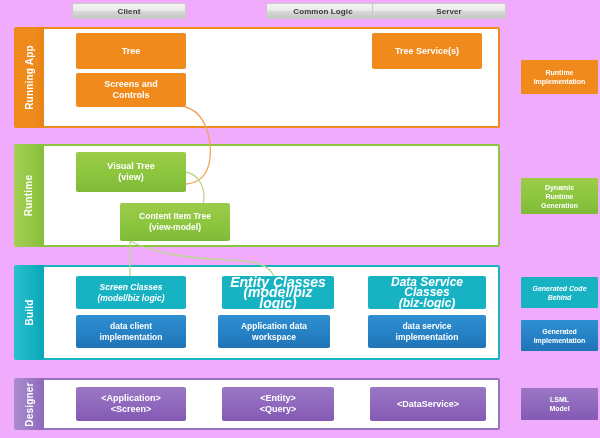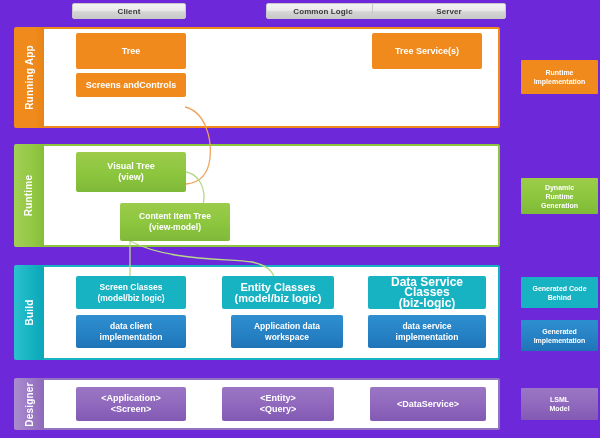--- a/index.html
+++ b/index.html
@@ -7,21 +7,21 @@
     padding: 0;
     background: #ffffff;
   }
   body {
     font-family: "Liberation Sans", sans-serif;
   }
   #canvas {
     position: relative;
     width: 600px;
     height: 438px;
-    background: #6d28d9;
+    background: #f0abfc;
     overflow: hidden;
   }
 
   
   .col-header {
     position: absolute;
     top: 3px;
     height: 16px;
     border: 1px solid #c9c9c9;
     border-radius: 2px;
@@ -88,21 +88,21 @@
     font-weight: bold;
     line-height: 11px;
     padding: 1px 3px;
     z-index: 4;
   }
   .box.small { font-size: 7.5px; line-height: 9px; font-weight: bold; }
 
   
   .fill-orange  { background: #f08a1c; }
   .fill-green   { background: linear-gradient(to bottom, #9ccb4a 0%, #8cc63e 55%, #7fb939 100%); }
-  .fill-teal    { background: #17b3c3; }
+  .fill-teal    { background: #17b3c3; font-style: italic; }
   .fill-blue    { background: linear-gradient(to bottom, #2e8fd0 0%, #2580c4 60%, #1f74b6 100%); }
   .fill-purple  { background: linear-gradient(to bottom, #9b76c4 0%, #8f68bd 55%, #8259b3 100%); }
 
   .tab-orange { background: linear-gradient(to right, #f08a1c 0%, #ef8a1c 70%, #e88417 100%); }
   .tab-green  { background: linear-gradient(to right, #a3cf55 0%, #93c844 60%, #85bd3a 100%); }
   .tab-teal   { background: linear-gradient(to right, #2bc0cf 0%, #15b2c2 60%, #0ba6b8 100%); }
   .tab-purple { background: linear-gradient(to right, #a98ccd 0%, #9a78c4 60%, #8e69bb 100%); }
 
   .frame-orange { border-color: #f08a1c; }
   .frame-green  { border-color: #8cc63e; }
@@ -165,21 +165,21 @@
     <div class="row-tab tab-orange">
       <span>Running App</span>
     </div>
     <div class="row-frame frame-orange"></div>
   </div>
 
   <div class="box fill-orange" style="left:76px; top:33px; width:110px; height:36px;">
     <span>Tree</span>
   </div>
 
-  <div class="box fill-orange" style="left:76px; top:73px; width:110px; height:24px; flex-direction:row;align-items:center;">
+  <div class="box fill-orange" style="left:76px; top:73px; width:110px; height:34px; flex-direction:column;align-items:center;">
     <span>Screens and</span>
     <span>Controls</span>
   </div>
 
   <div class="box fill-orange" style="left:372px; top:33px; width:110px; height:36px;">
     <span>Tree Service(s)</span>
   </div>
 
   <div class="legend-box fill-orange" style="left:521px; top:60px; width:77px; height:34px; flex-direction:column;">
     <span>Runtime</span>
@@ -218,25 +218,25 @@
 
   <div class="box fill-teal small" style="left:76px; top:276px; width:110px; height:33px; flex-direction:column; font-size:8.5px; line-height:10.5px;">
     <span>Screen Classes</span>
     <span>(model/biz logic)</span>
   </div>
   <div class="box fill-blue small" style="left:76px; top:315px; width:110px; height:33px; flex-direction:column; font-size:8.5px; line-height:10.5px;">
     <span>data client</span>
     <span>implementation</span>
   </div>
 
-  <div class="box fill-teal small" style="left:222px; top:276px; width:112px; height:33px; flex-direction:column; font-size:11px; line-height:10.5px;">
+  <div class="box fill-teal small" style="left:222px; top:276px; width:112px; height:33px; flex-direction:column; font-size:14px; line-height:10.5px;">
     <span>Entity Classes</span>
     <span>(model/biz logic)</span>
   </div>
-  <div class="box fill-blue small" style="left:231px; top:315px; width:112px; height:33px; flex-direction:column; font-size:8.5px; line-height:10.5px;">
+  <div class="box fill-blue small" style="left:218px; top:315px; width:112px; height:33px; flex-direction:column; font-size:8.5px; line-height:10.5px;">
     <span>Application data</span>
     <span>workspace</span>
   </div>
 
   <div class="box fill-teal small" style="left:368px; top:276px; width:118px; height:33px; flex-direction:column; font-size:12px; line-height:10.5px;">
     <span>Data Service Classes</span>
     <span>(biz-logic)</span>
   </div>
   <div class="box fill-blue small" style="left:368px; top:315px; width:118px; height:33px; flex-direction:column; font-size:8.5px; line-height:10.5px;">
     <span>data service</span>

